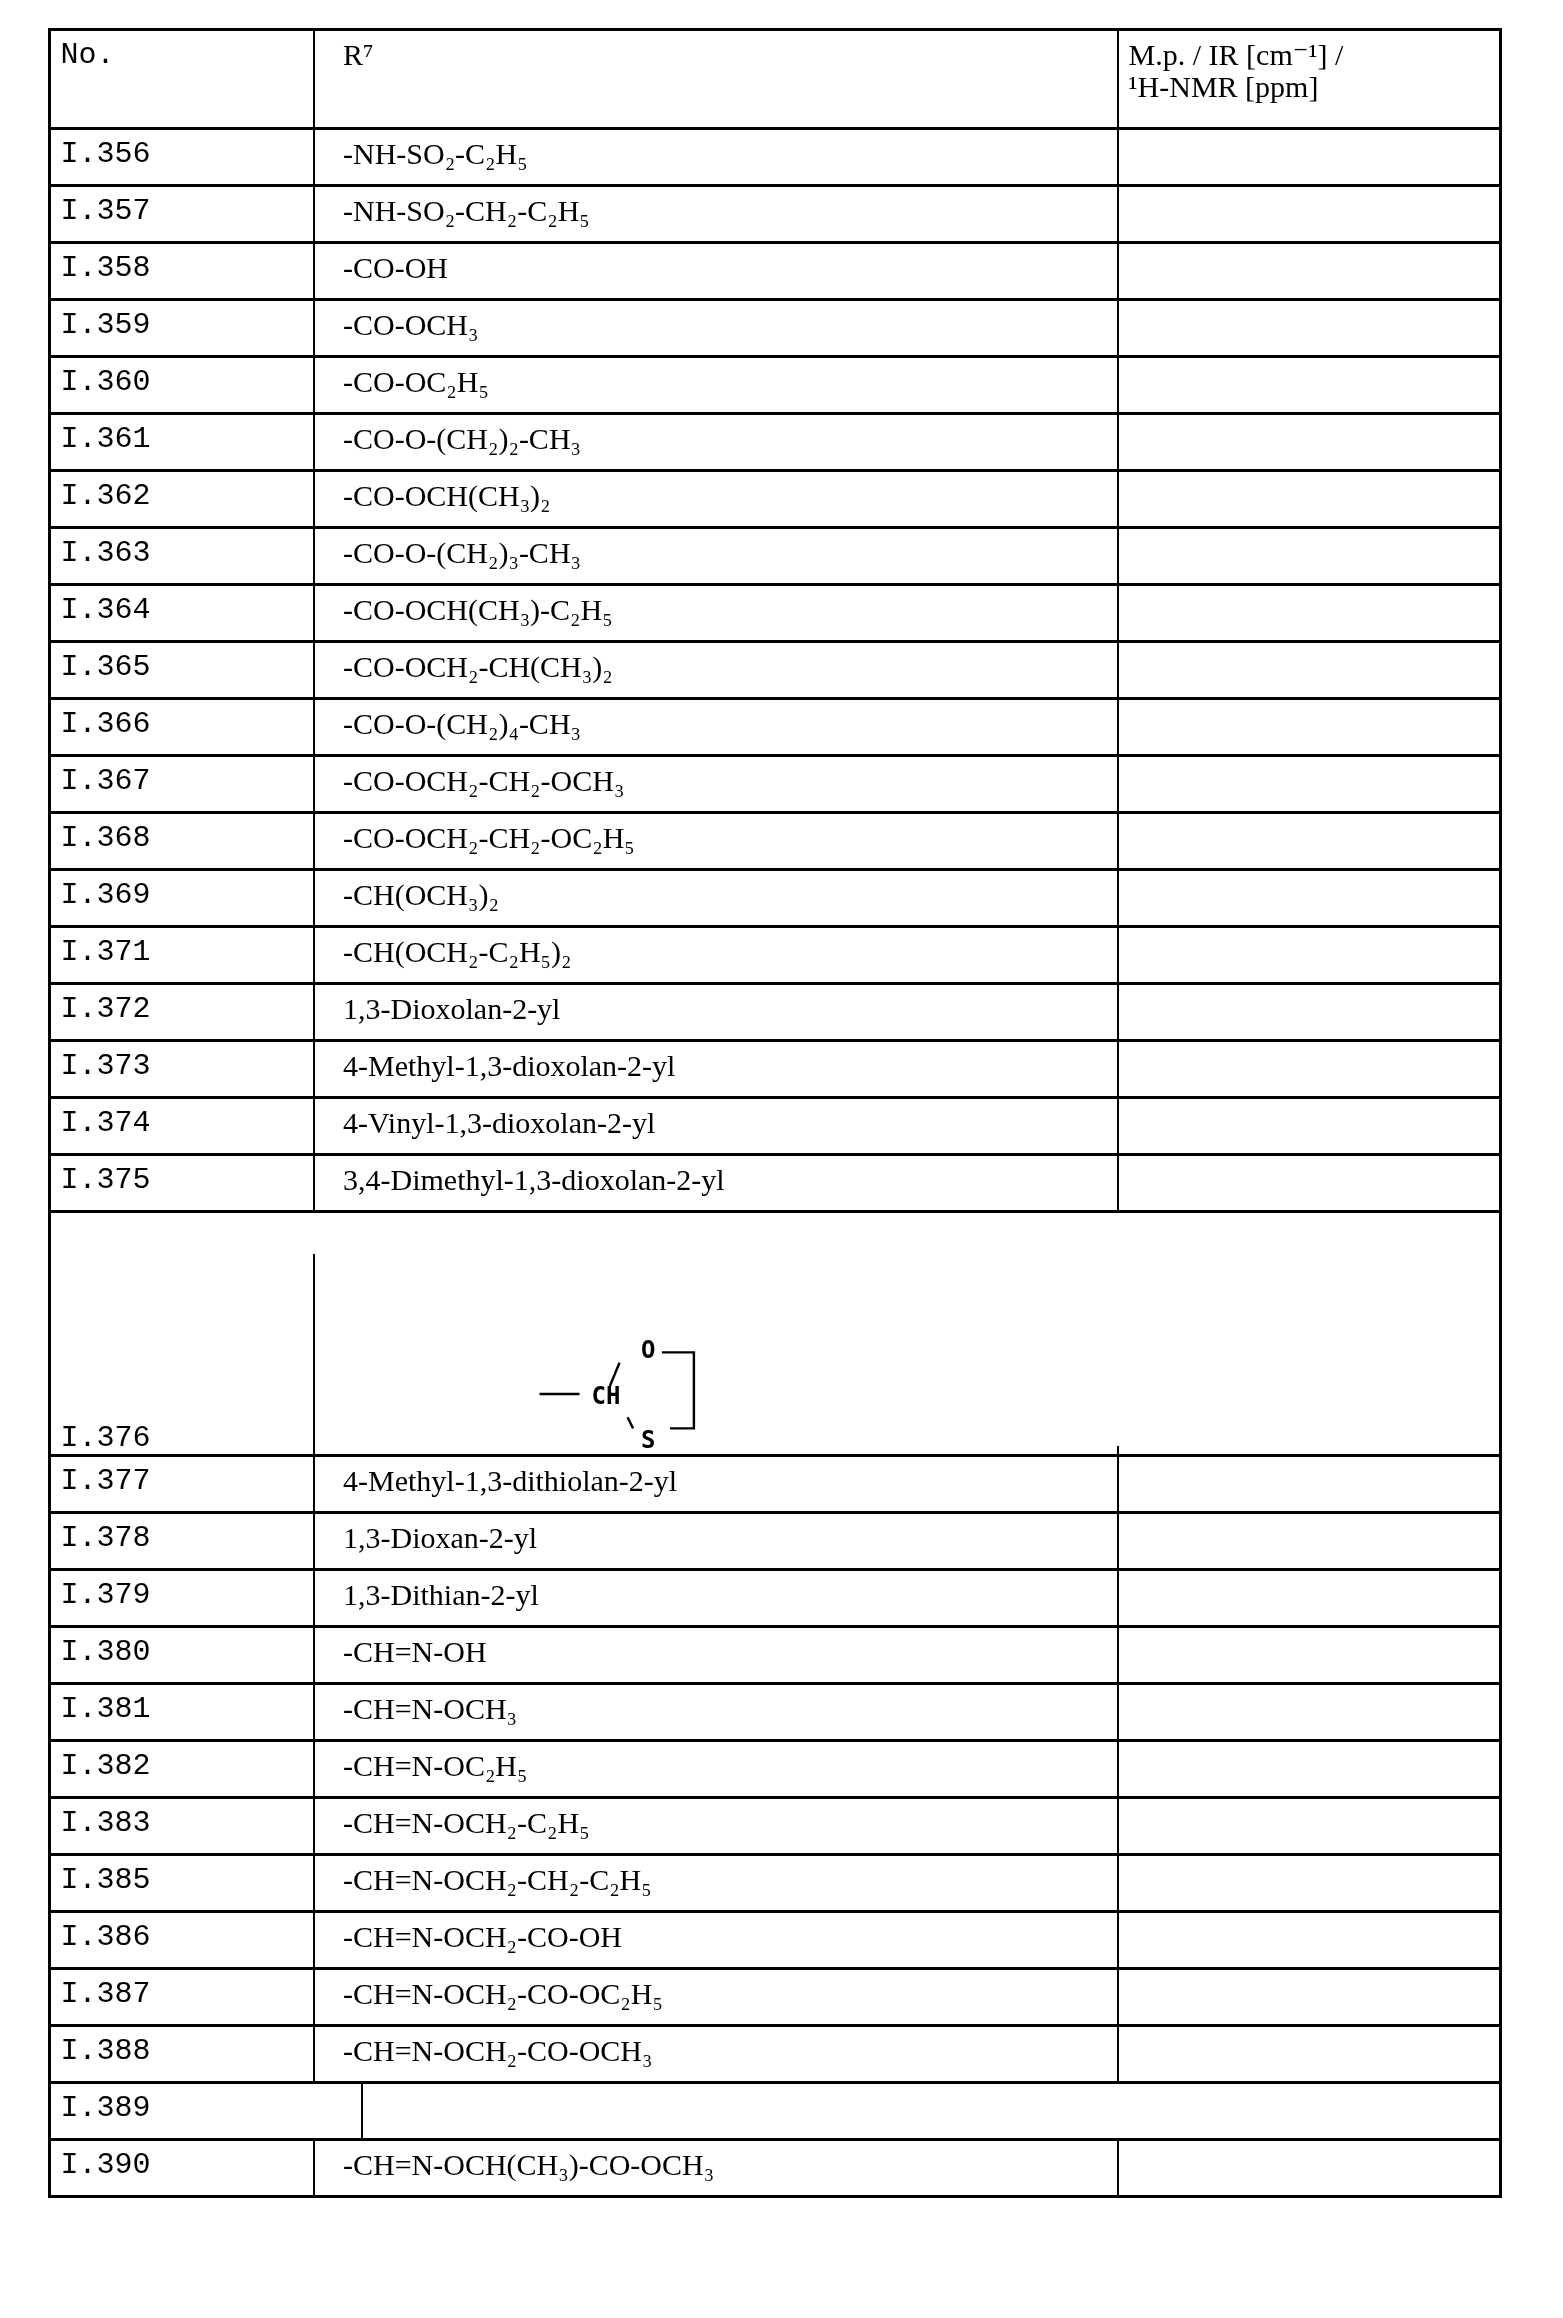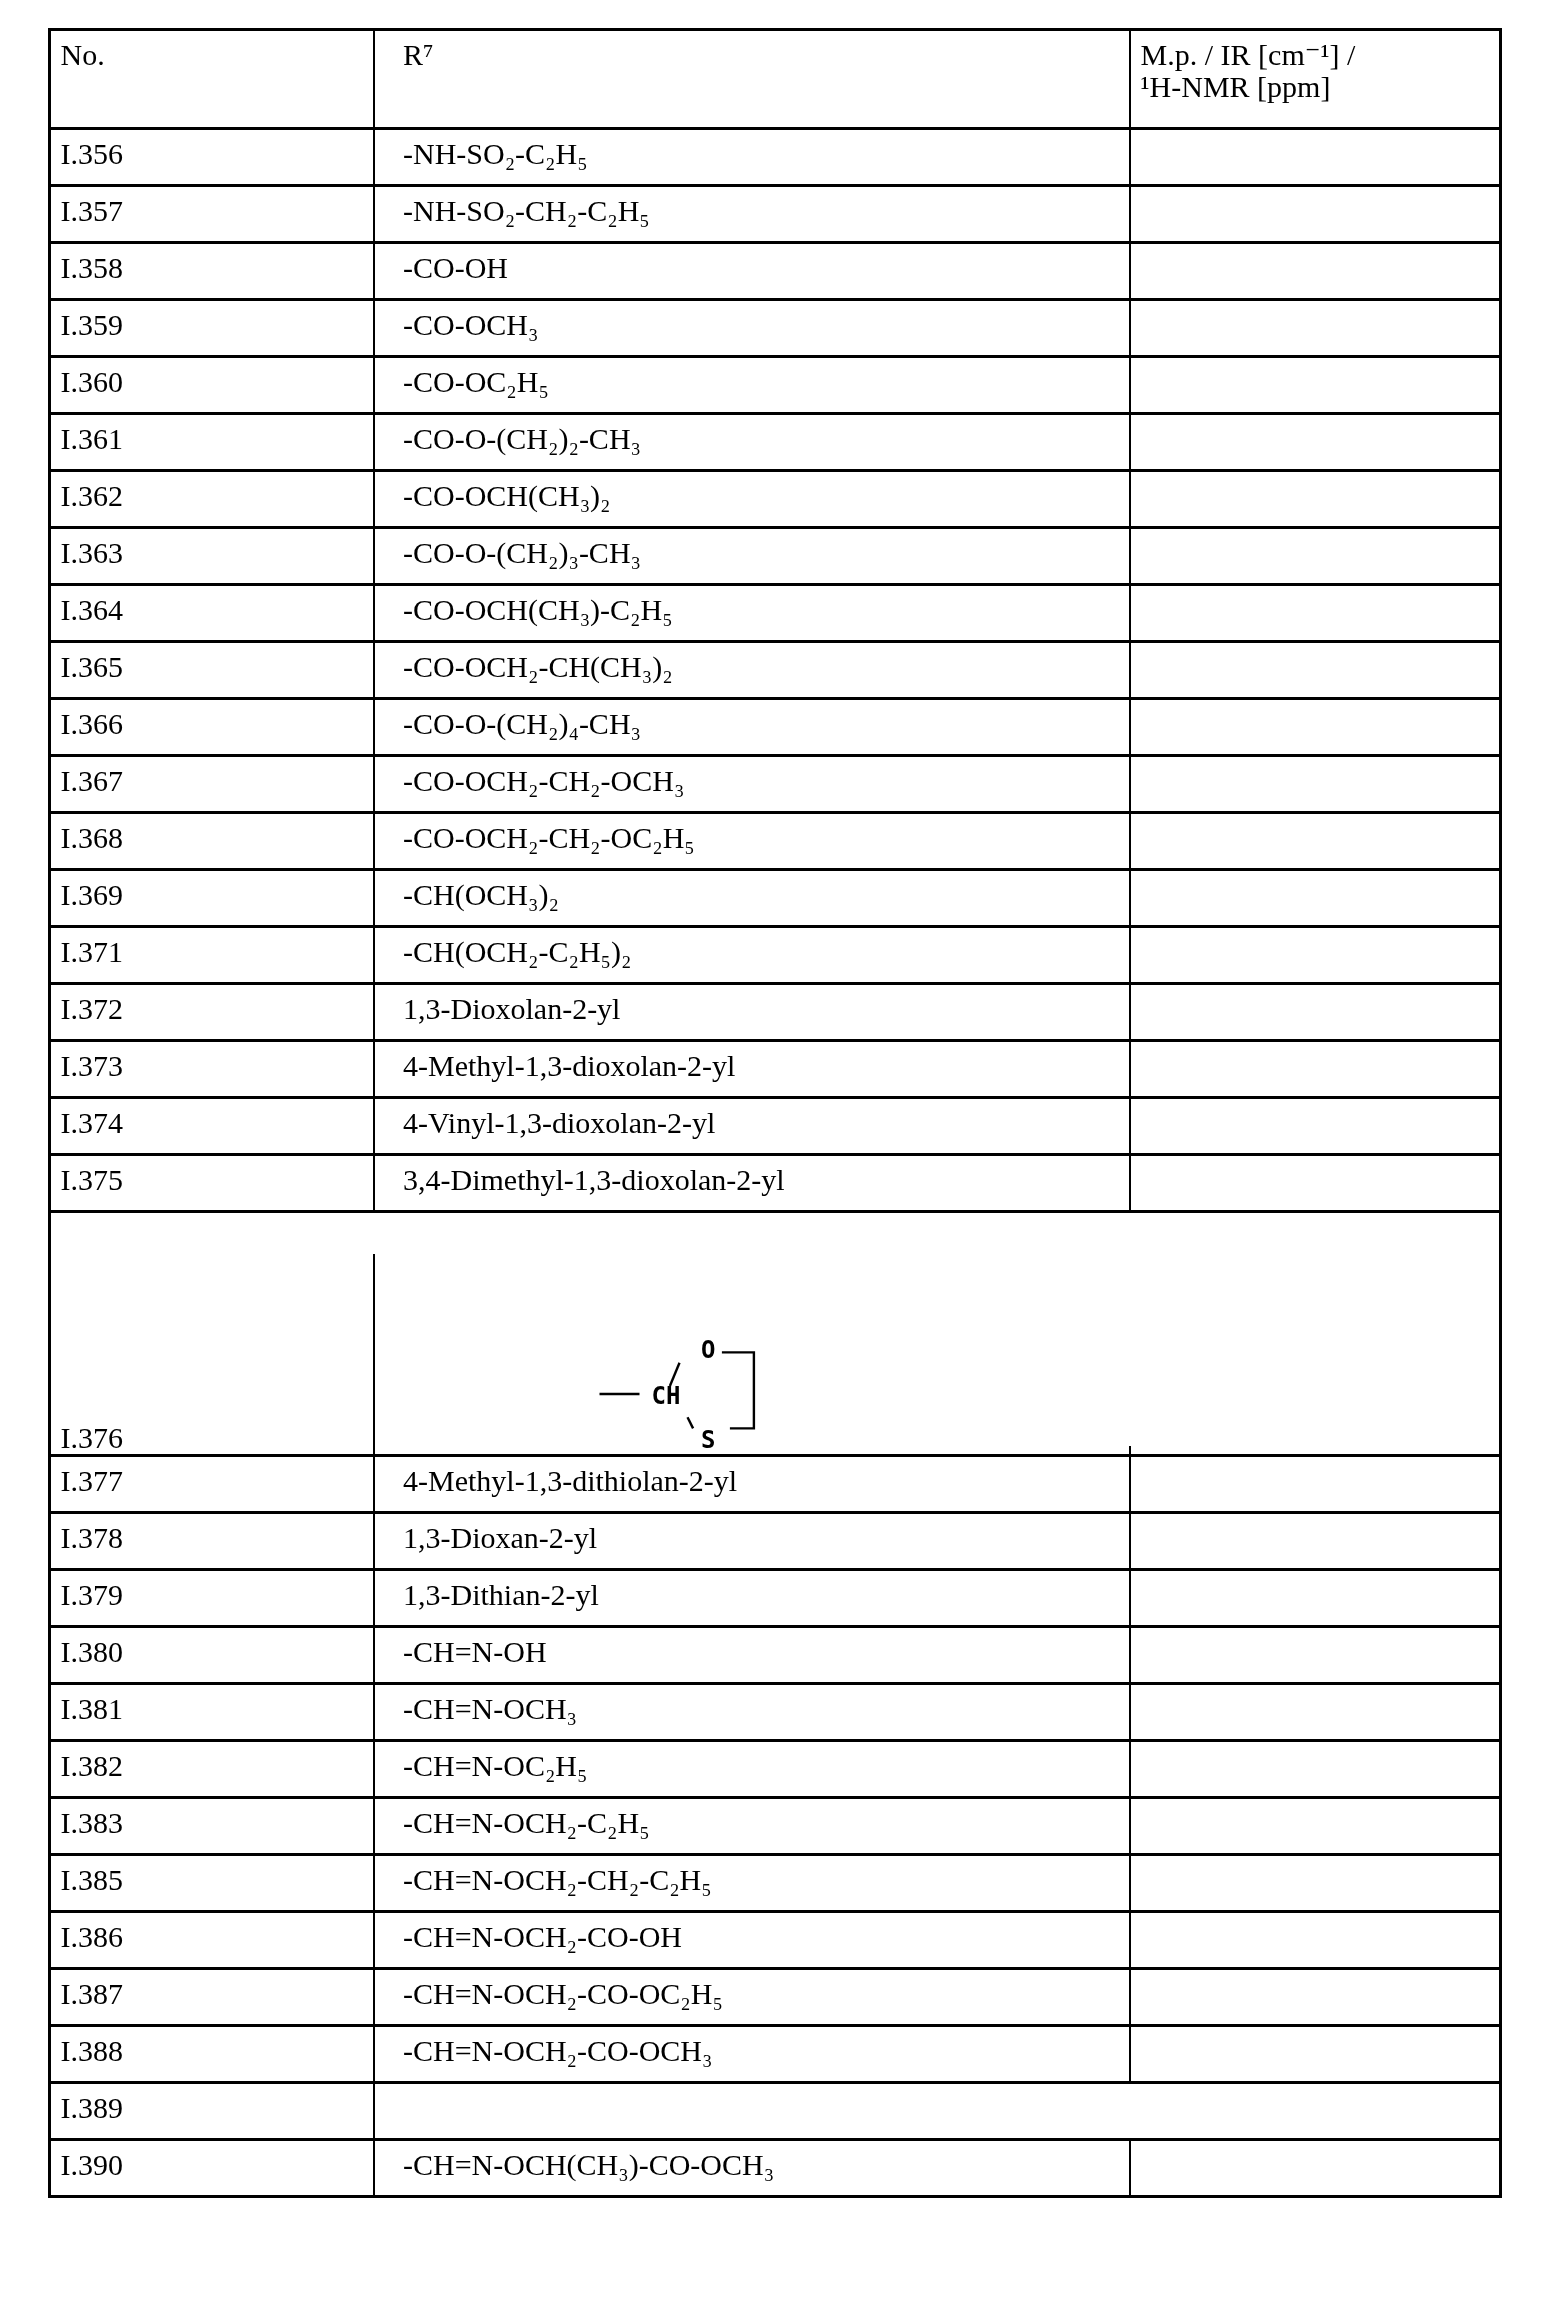--- a/index.html
+++ b/index.html
@@ -34,23 +34,23 @@
   .row.tall { height: 244px; align-items: flex-end; }
   .cell {
     box-sizing: border-box;
     padding: 8px 0 0 9.6px;
     font-size: 30px;
     line-height: 32px;
     white-space: nowrap;
     overflow: hidden;
   }
   .cell + .cell { border-left: 2.4px solid #000; }
-  .c-no  { width: 322px; }
+  .c-no  { width: 262px; font-family: Liberation Mono, monospace; }
   .c-r7  { width: 756px; padding-left: 28px; }
-  .c-mp  { flex: 1; }
+  .c-mp  { flex: 1; margin-left: 48px; }
   .hdr-line { display: block; }
   .structure {
     position: relative;
     width: 100%;
     height: 192px;
   }
   .structure svg {
     position: absolute;
     left: 0;
     top: 0;

